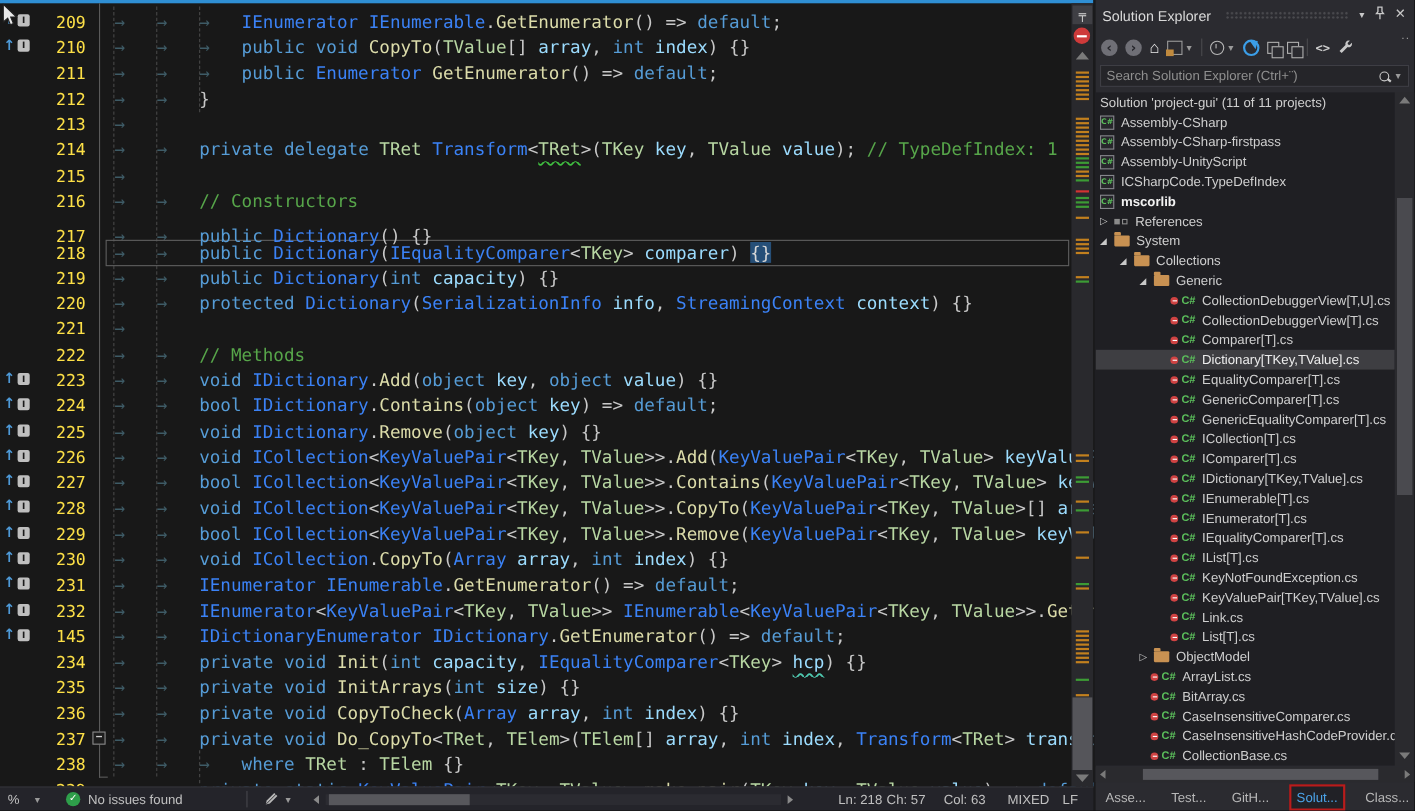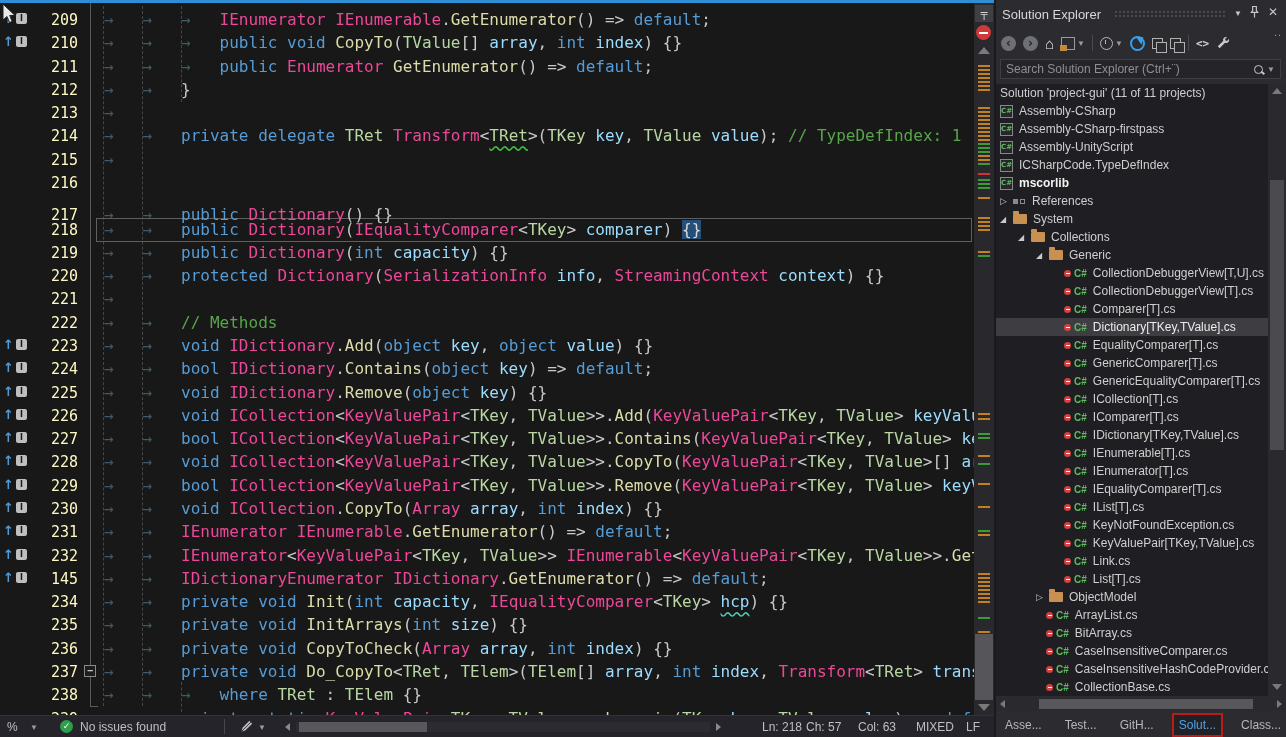--- a/index.html
+++ b/index.html
@@ -9,28 +9,28 @@
   
   #editor{position:absolute;left:0;top:0;width:994px;height:715px;background:#181818;overflow:hidden;}
   #editor-topline{position:absolute;left:0;top:0;width:994px;height:3px;background:#2F8FD4;}
   .guide{position:absolute;width:0;border-left:1px dashed #474747;}
   #fold-line{position:absolute;left:90px;top:3px;width:1px;height:697px;background:#5a5a5a;}
   #fold-corner{position:absolute;left:90px;top:700px;width:7px;height:6px;border-left:1px solid #5a5a5a;border-bottom:1px solid #5a5a5a;}
   #fold-box{position:absolute;left:84px;top:665px;width:12px;height:12px;background:#1d1d1d;border:1px solid #8a8a8a;
             color:#cfcfcf;font:bold 10px/10px "DejaVu Sans Mono",monospace;text-align:center;box-sizing:border-box;}
   #cur-line{position:absolute;left:96px;width:876px;height:24px;border:1px solid #5f5f5f;box-sizing:border-box;}
   .code-row{position:absolute;left:0;width:994px;height:24px;}
-  .code-row .ln{position:absolute;left:0;top:3px;width:78px;text-align:right;color:#fef9c3;
+  .code-row .ln{position:absolute;left:0;top:3px;width:78px;text-align:right;color:#fde047;
                 font:15px "DejaVu Sans Mono",monospace;}
   .code-row .ct{position:absolute;left:104px;top:2px;white-space:pre;font:16px "DejaVu Sans Mono",monospace;}
   .mi{position:absolute;left:3px;top:3px;display:flex;align-items:center;gap:2px;}
   .mi .up{color:#4E9AD8;font:bold 13px "DejaVu Sans",sans-serif;}
   .mi .ibox{width:11px;height:11px;background:#BFBFBF;border-radius:2px;color:#1a1a1a;
             font:bold 8px/11px "DejaVu Sans",sans-serif;text-align:center;}
-  .tk-kw{color:#569CD6}.tk-ty{color:#ec4899}.tk-tp{color:#B8D7A3}.tk-m{color:#DCDCAA}
+  .tk-kw{color:#569CD6}.tk-ty{color:#3b82f6}.tk-tp{color:#B8D7A3}.tk-m{color:#DCDCAA}
   .tk-pr{color:#9CDCFE}.tk-cm{color:#57A64A}.tk-pl{color:#C8C8C8}
   .tk-ws{color:#3E5B66}
   .tk-sel{background:#264F78;color:#D8D8D8}
   .sq-g{text-decoration:underline wavy #3FBF3F;text-underline-offset:4px;}
   .sq-t{text-decoration:underline wavy #4EC9B0;text-underline-offset:4px;}
 
   
   #ed-vscroll{position:absolute;left:974px;top:3px;width:20px;height:712px;background:#29292d;}
   #split-handle{position:absolute;left:1px;top:2px;width:18px;height:17px;background:#3f3f44;color:#d8d8d8;
                 font:11px/17px "DejaVu Sans",sans-serif;text-align:center;}
@@ -158,20 +158,21 @@
         <div class="code-row" style="top: 124.425px;">
           <span class="ln">214</span>
           <span class="ct"><span class="tk-ws">→   </span><span class="tk-ws">→   </span><span class="tk-kw">private</span><span class="tk-pl"> </span><span class="tk-kw">delegate</span><span class="tk-pl"> </span><span class="tk-tp">TRet</span><span class="tk-pl"> </span><span class="tk-ty">Transform</span><span class="tk-pl">&lt;</span><span class="tk-tp sq-g">TRet</span><span class="tk-pl">&gt;(</span><span class="tk-tp">TKey</span><span class="tk-pl"> </span><span class="tk-pr">key</span><span class="tk-pl">, </span><span class="tk-tp">TValue</span><span class="tk-pl"> </span><span class="tk-pr">value</span><span class="tk-pl">); </span><span class="tk-cm">// TypeDefIndex: 1</span></span>
         </div>
         <div class="code-row" style="top: 147.71px;">
           <span class="ln">215</span>
           <span class="ct"><span class="tk-ws">→   </span></span>
         </div>
         <div class="code-row" style="top: 170.995px;">
           <span class="ln">216</span>
+          <span class="ct"><span class="tk-ws">→   </span><span class="tk-ws">→   </span><span class="tk-cm">// Constructors</span></span>
         </div>
         <div class="code-row" style="top: 203px;">
           <span class="ln">217</span>
           <span class="ct"><span class="tk-ws">→   </span><span class="tk-ws">→   </span><span class="tk-kw">public</span><span class="tk-pl"> </span><span class="tk-ty">Dictionary</span><span class="tk-pl">() {}</span></span>
         </div>
         <div class="code-row" style="top: 217.565px;">
           <span class="ln">218</span>
           <span class="ct"><span class="tk-ws">→   </span><span class="tk-ws">→   </span><span class="tk-kw">public</span><span class="tk-pl"> </span><span class="tk-ty">Dictionary</span><span class="tk-pl">(</span><span class="tk-ty">IEqualityComparer</span><span class="tk-pl">&lt;</span><span class="tk-tp">TKey</span><span class="tk-pl">&gt; </span><span class="tk-pr">comparer</span><span class="tk-pl">) </span><span class="tk-sel">{}</span></span>
         </div>
         <div class="code-row" style="top: 240.85px;">

